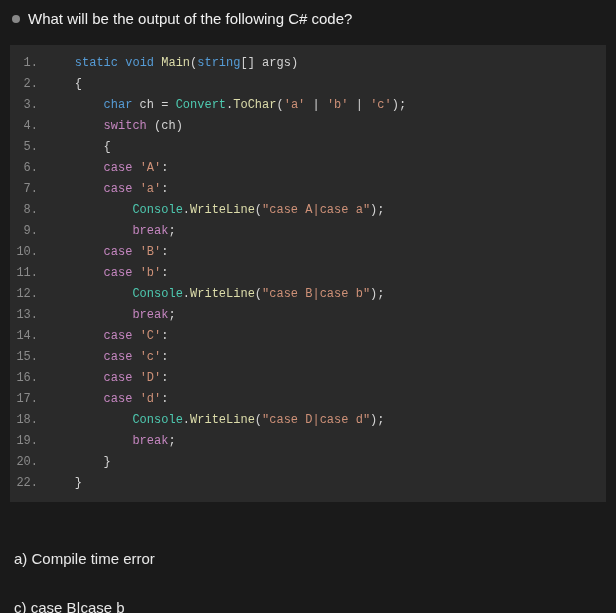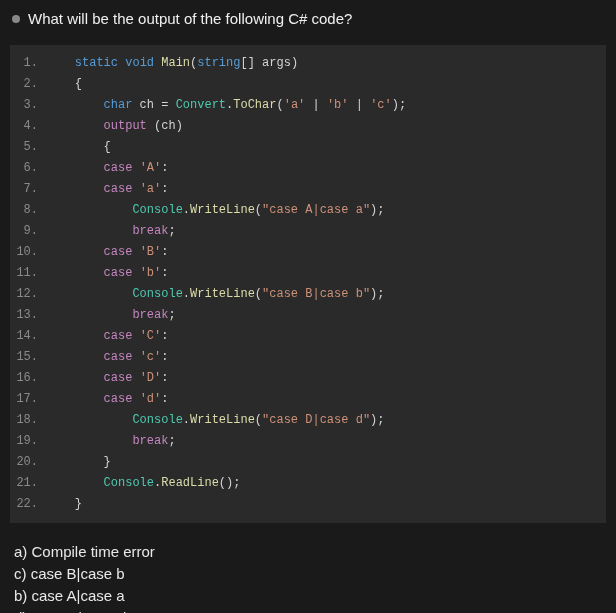--- a/index.html
+++ b/index.html
@@ -63,20 +63,21 @@
     .punct { color: #d4d4d4; }
     .paren { color: #d4d4d4; }
     .options {
       padding: 10px 14px;
       font-size: 15px;
       line-height: 1.4;
       color: #e8e8e8;
     }
     .option {
       margin-bottom: 1px;
+      margin-top: 28px;
     }
   </style>
 </head>
 <body>
 
 <div class="question-header">
   <span class="bullet"></span>
   <span>What will be the output of the following C# code?</span>
 </div>
 
@@ -88,21 +89,21 @@
     <div class="code-line">
       <span class="line-num">2.</span>
       <span class="line-content"><span>    {</span></span>
     </div>
     <div class="code-line">
       <span class="line-num">3.</span>
       <span class="line-content"><span>        </span><span class="kw-blue">char</span><span> ch = </span><span class="type">Convert</span><span>.</span><span class="fn">ToChar</span><span>(</span><span class="str">'a'</span><span> | </span><span class="str">'b'</span><span> | </span><span class="str">'c'</span><span>);</span></span>
     </div>
     <div class="code-line">
       <span class="line-num">4.</span>
-      <span class="line-content"><span>        </span><span class="kw-flow">output</span><span> (ch)</span></span>
+      <span class="line-content"><span>        </span><span class="kw-flow">switch</span><span> (ch)</span></span>
     </div>
     <div class="code-line">
       <span class="line-num">5.</span>
       <span class="line-content"><span>        {</span></span>
     </div>
     <div class="code-line">
       <span class="line-num">6.</span>
       <span class="line-content"><span>        </span><span class="kw-flow">case</span><span> </span><span class="str">'A'</span><span>:</span></span>
     </div>
     <div class="code-line">
@@ -155,24 +156,20 @@
     </div>
     <div class="code-line">
       <span class="line-num">19.</span>
       <span class="line-content"><span>            </span><span class="kw-flow">break</span><span>;</span></span>
     </div>
     <div class="code-line">
       <span class="line-num">20.</span>
       <span class="line-content"><span>        }</span></span>
     </div>
     <div class="code-line">
-      <span class="line-num">21.</span>
-      <span class="line-content"><span>        </span><span class="type">Console</span><span>.</span><span class="fn">ReadLine</span><span>();</span></span>
-    </div>
-    <div class="code-line">
       <span class="line-num">22.</span>
       <span class="line-content"><span>    }</span></span>
     </div>
   </div>
 
 <div class="options" id="options">
     <div class="option">a) Compile time error</div>
     <div class="option">c) case B|case b</div>
     <div class="option">b) case A|case a</div>
     <div class="option">d) case D|case d</div>

